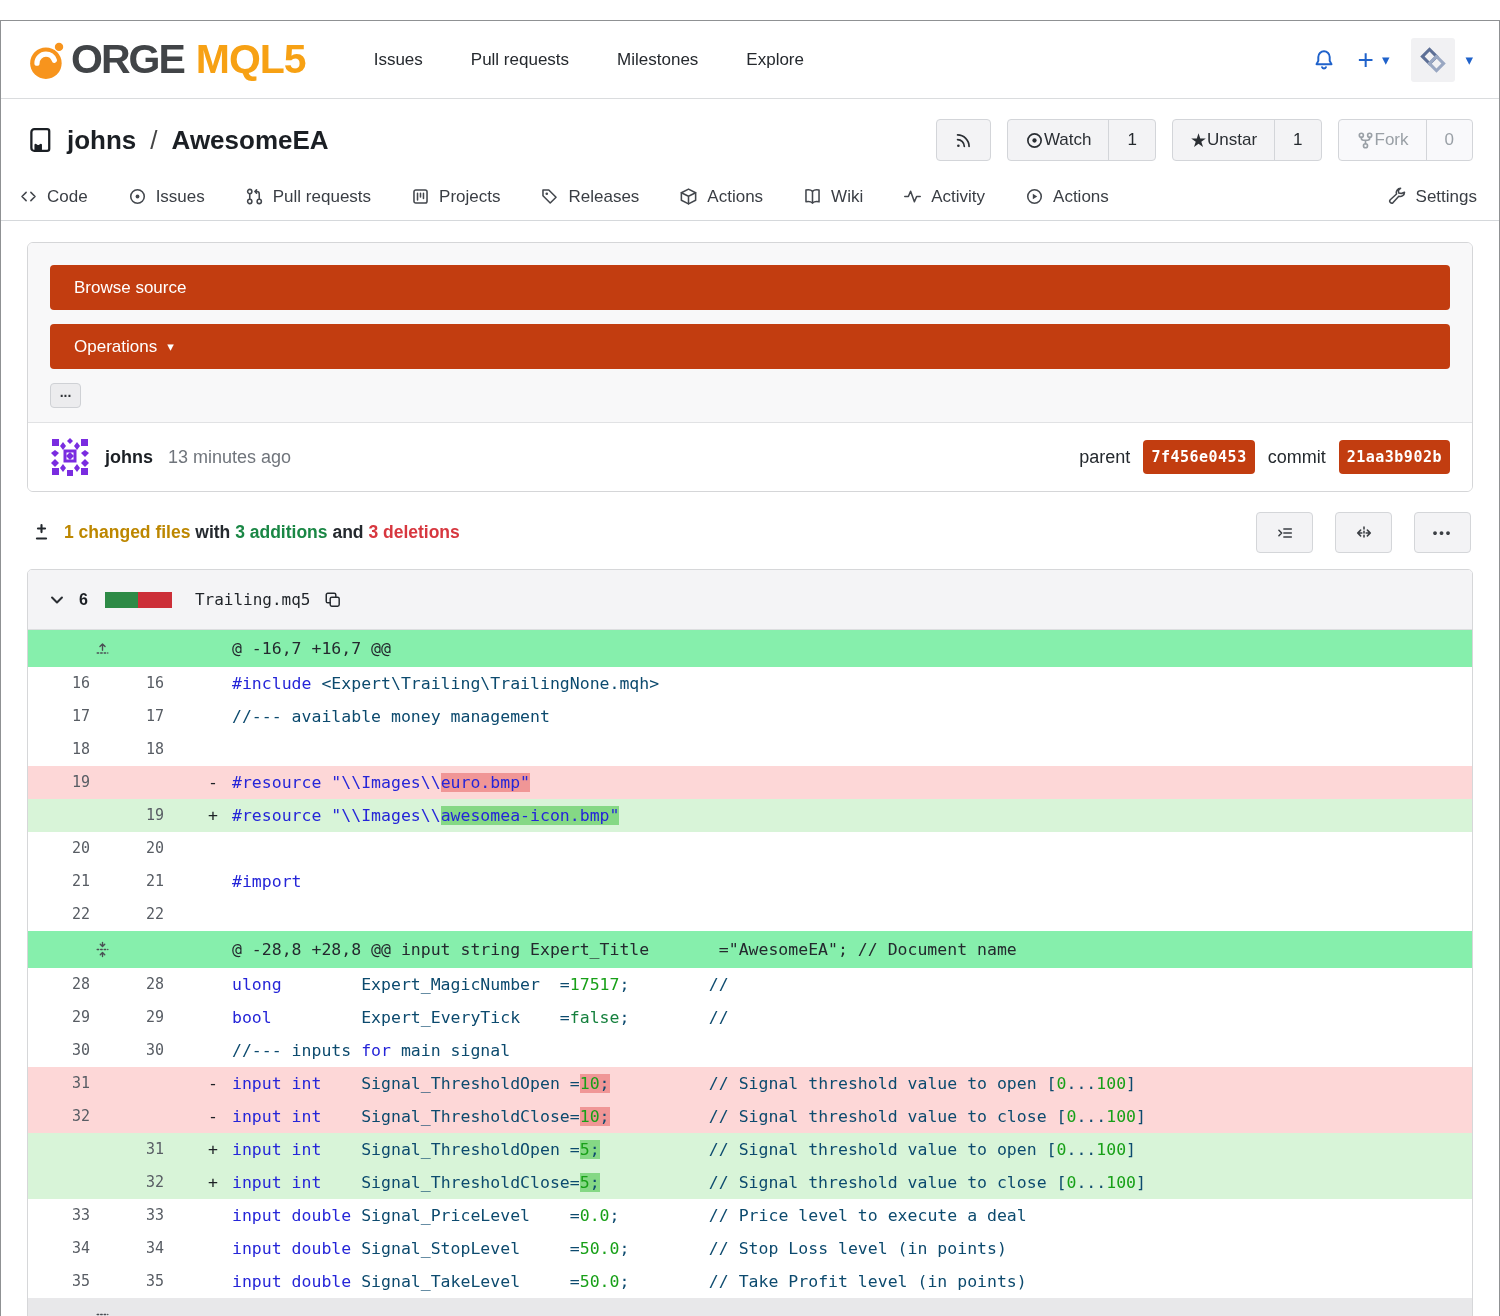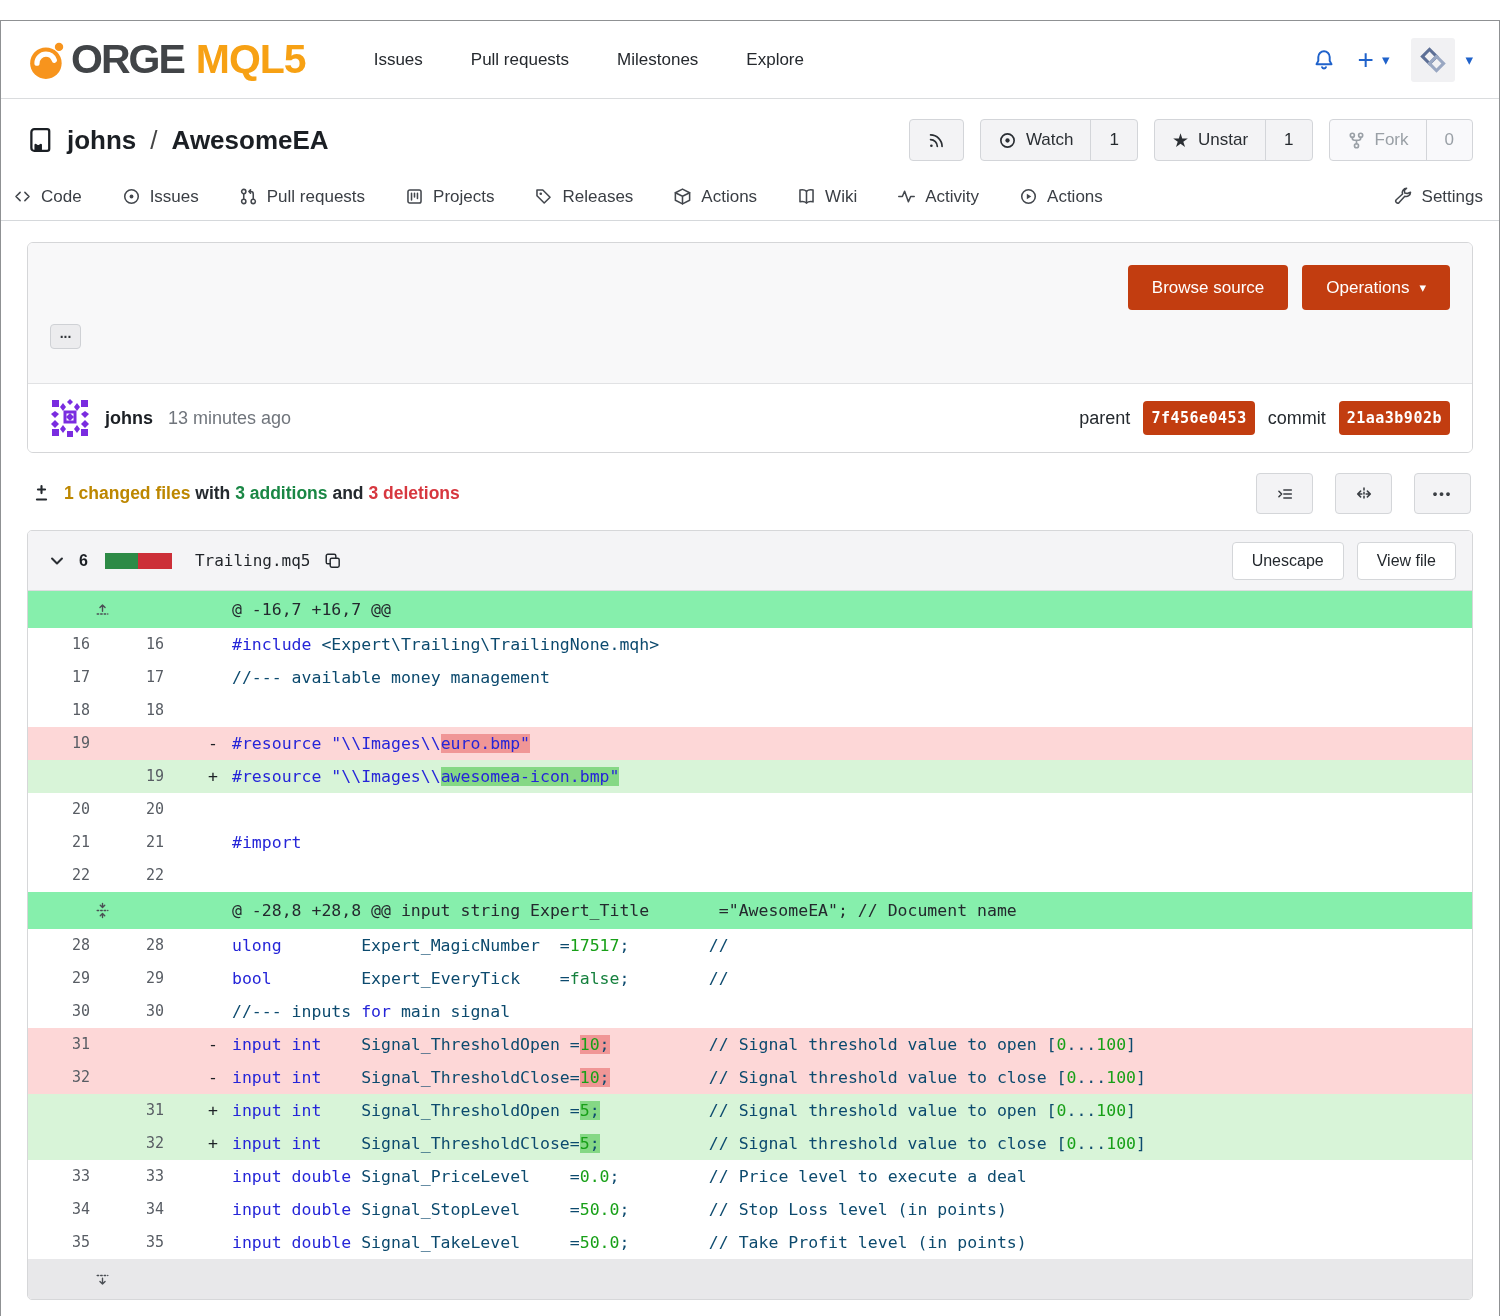--- a/index.html
+++ b/index.html
@@ -20,39 +20,39 @@
   .plus-btn { font-size:28px; color:#1f62cb; font-weight:400; line-height:1; display:flex; align-items:center; gap:8px; }
   .caret { font-size:15px; color:#1f62cb; }
   .avatar-sm { width:44px; height:44px; background:#f1f1f3; border-radius:3px; display:flex; align-items:center; justify-content:center; }
 
   
   .repo-head { display:flex; align-items:center; padding:20px 26px 12px 26px; }
   .repo-title { display:flex; align-items:center; gap:12px; font-size:26px; font-weight:700; color:#1b1f24; }
   .repo-title .slash { font-weight:400; color:#444; margin:0 2px; }
   .repo-actions { margin-left:auto; display:flex; gap:16px; }
   .btn-group { display:flex; align-items:stretch; border:1px solid #d3d5d9; border-radius:4px; background:#f3f3f5; height:42px; overflow:hidden; }
-  .btn-group .seg { display:flex; align-items:center; gap:9px; padding:0 17px; font-size:17px; color:#2a2e33; }
+  .btn-group .seg { display:flex; align-items:center; padding:0 17px; font-size:17px; color:#2a2e33; }
   .btn-group .cnt { border-left:1px solid #d3d5d9; display:flex; align-items:center; padding:0 18px; font-size:17px; }
   .btn-group.disabled { background:#f9f9fb; color:#9aa0a6; }
   .btn-group.disabled .seg { color:#9aa0a6; }
   .star-glyph { font-size:19px; line-height:1; }
 
   
-  .repo-tabs { display:flex; align-items:center; padding:0 12px; height:48px; border-bottom:1px solid #d5d8db; }
+  .repo-tabs { display:flex; align-items:center; padding:0 18px; height:48px; border-bottom:1px solid #d5d8db; }
   .rtab { display:flex; align-items:center; gap:9px; font-size:17px; color:#3a3e44; margin-right:40px; height:100%; }
   .rtab.right { margin-left:auto; margin-right:4px; }
   .ticon { display:flex; align-items:center; color:#43474d; }
   .ticon svg { width:19px; height:19px; }
 
   
   .content { padding:21px 26px 0 26px; }
 
   .commit-box { border:1px solid #d5d6d8; border-radius:6px; overflow:hidden; margin-bottom:16px; }
   .commit-top { background:#f8f8f9; padding:22px 22px 14px 22px; min-height:140px; display:flex; flex-direction:column; }
-  .commit-actions { display:flex; justify-content:flex-end; gap:14px; }
+  .commit-actions { display:flex; justify-content:flex-end; gap:14px;flex-direction:column; }
   .btn-orange { background:#c23d10; color:#fff; border:none; border-radius:4px; height:45px; padding:0 24px; font-size:17px; font-family:inherit; display:flex; align-items:center; gap:10px; cursor:pointer; }
   .btn-orange .wcaret { font-size:13px; color:#fff; }
   .more-btn { margin-top:14px; width:31px; height:25px; background:#ececee; border:1px solid #cfd1d5; border-radius:4px; font-weight:700; font-size:14px; line-height:6px; color:#303438; padding:0 0 7px 0; cursor:pointer; align-self:flex-start; }
   .commit-meta { display:flex; align-items:center; padding:14px 22px; border-top:1px solid #e1e2e4; background:#fff; }
   .author { display:flex; align-items:center; gap:15px; }
   .author .name { font-weight:700; font-size:18px; color:#1b1f24; }
   .author .time { font-size:18px; color:#70757c; }
   .meta-right { margin-left:auto; display:flex; align-items:center; gap:13px; font-size:18px; color:#24292e; }
   .hash-btn { background:#c23d10; color:#fff; border:none; border-radius:4px; height:34px; padding:0 8px; font-family:"DejaVu Sans Mono", monospace; font-size:15px; font-weight:700; cursor:pointer; letter-spacing:.5px; }
 
@@ -384,24 +384,20 @@
             <span class="g"></span>
             <span class="r"></span>
           </span>
         <a class="fname">Trailing.mq5</a>
         <button class="copy-btn">
           <svg viewBox="0 0 16 16" fill="none" stroke="currentColor" stroke-width="1.3" stroke-linecap="round" stroke-linejoin="round">
               <rect x="5.5" y="5.5" width="8" height="8" rx="1.4"></rect>
               <path d="M10.5 5.5V3.4A1.4 1.4 0 0 0 9.1 2H3.4A1.4 1.4 0 0 0 2 3.4v5.7a1.4 1.4 0 0 0 1.4 1.4h2.1"></path>
             </svg>
         </button>
-        <div class="header-actions">
-          <button class="btn-white">Unescape</button>
-          <button class="btn-white">View file</button>
-        </div>
       </header>
       <div class="diff-table" id="diffTable">
           <div class="drow hunkrow">
             <span class="gut2">
               <span class="exp-btn">
                 <svg viewBox="0 0 16 16" fill="none" stroke="currentColor" stroke-width="1.3" stroke-linecap="round" stroke-linejoin="round">
                   <path d="M8 9.6V3.8M5.6 6.1 8 3.7l2.4 2.4"></path>
                   <path d="M3 12.2h10" stroke-dasharray="1.4 1.9"></path>
                 </svg>
               </span>

